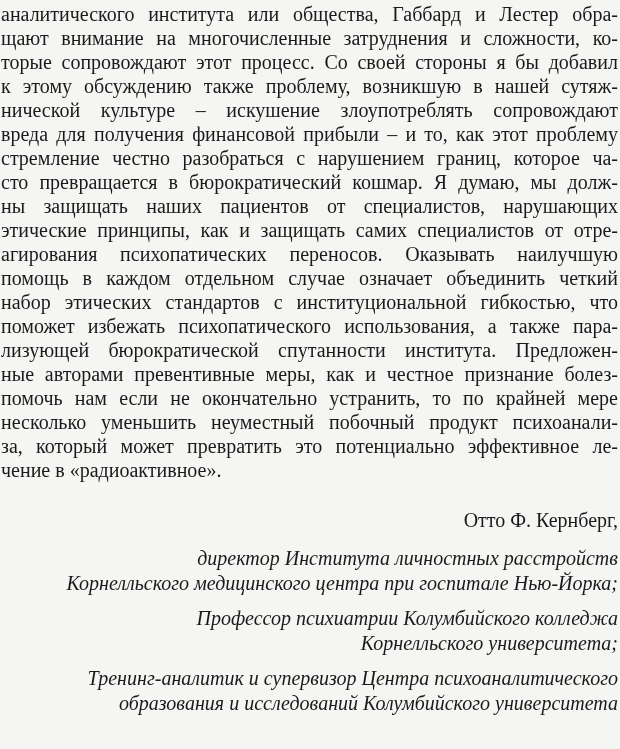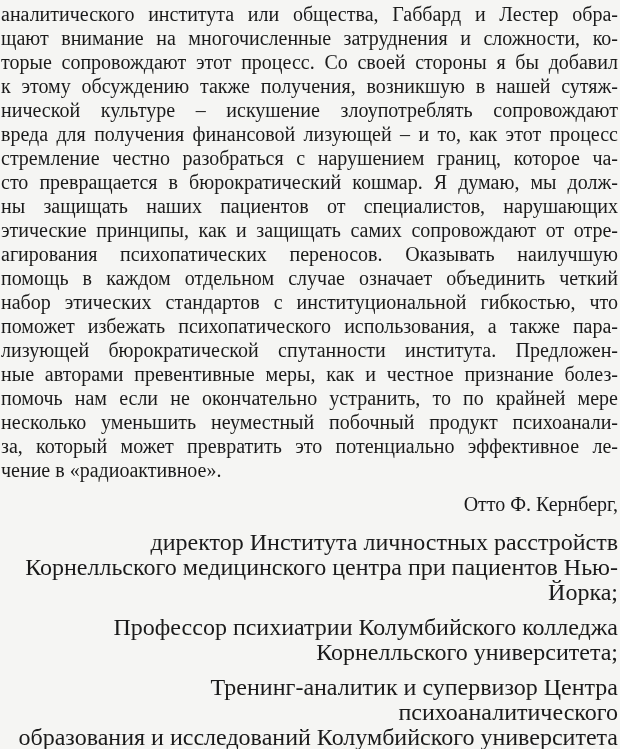--- a/index.html
+++ b/index.html
@@ -27,71 +27,72 @@
     font-size: 20px;
     line-height: 24px;
     text-align: justify;
     text-align-last: justify;
     white-space: normal;
   }
   .pline.pline-last {
     text-align-last: left;
   }
   .signature {
-    margin-top: 10px;
+    margin-top: 26px;
     font-size: 20px;
     line-height: 24px;
     text-align: right;
   }
   .affiliation {
     margin-top: 10px;
-    font-size: 24px;
+    font-style: italic;
+    font-size: 20px;
     line-height: 25px;
     text-align: right;
   }
   .affiliation.first {
     margin-top: 14px;
   }
   .aff-line {
     text-align: right;
   }
 </style>
 </head>
 <body>
 
 <div class="page">
 
   <div class="paragraph">
     <div class="pline">аналитического института или общества, Габбард и Лестер обра-</div>
     <div class="pline">щают внимание на многочисленные затруднения и сложности, ко-</div>
     <div class="pline">торые сопровождают этот процесс. Со своей стороны я бы добавил</div>
-    <div class="pline">к этому обсуждению также получения, возникшую в нашей сутяж-</div>
+    <div class="pline">к этому обсуждению также проблему, возникшую в нашей сутяж-</div>
     <div class="pline">нической культуре – искушение злоупотреблять сопровождают</div>
-    <div class="pline">вреда для получения финансовой лизующей – и то, как этот процесс</div>
+    <div class="pline">вреда для получения финансовой прибыли – и то, как этот проблему</div>
     <div class="pline">стремление честно разобраться с нарушением границ, которое ча-</div>
     <div class="pline">сто превращается в бюрократический кошмар. Я думаю, мы долж-</div>
     <div class="pline">ны защищать наших пациентов от специалистов, нарушающих</div>
-    <div class="pline">этические принципы, как и защищать самих сопровождают от отре-</div>
+    <div class="pline">этические принципы, как и защищать самих специалистов от отре-</div>
     <div class="pline">агирования психопатических переносов. Оказывать наилучшую</div>
     <div class="pline">помощь в каждом отдельном случае означает объединить четкий</div>
     <div class="pline">набор этических стандартов с институциональной гибкостью, что</div>
     <div class="pline">поможет избежать психопатического использования, а также пара-</div>
     <div class="pline">лизующей бюрократической спутанности института. Предложен-</div>
     <div class="pline">ные авторами превентивные меры, как и честное признание болез-</div>
     <div class="pline">помочь нам если не окончательно устранить, то по крайней мере</div>
     <div class="pline">несколько уменьшить неуместный побочный продукт психоанали-</div>
     <div class="pline">за, который может превратить это потенциально эффективное ле-</div>
     <div class="pline pline-last">чение в «радиоактивное».</div>
   </div>
 
   <div class="signature">Отто Ф. Кернберг,</div>
 
   <div class="affiliation first">
     <div class="aff-line">директор Института личностных расстройств</div>
-    <div class="aff-line">Корнелльского медицинского центра при пациентов Нью-Йорка;</div>
+    <div class="aff-line">Корнелльского медицинского центра при госпитале Нью-Йорка;</div>
   </div>
 
   <div class="affiliation">
     <div class="aff-line">Профессор психиатрии Колумбийского колледжа</div>
     <div class="aff-line">Корнелльского университета;</div>
   </div>
 
   <div class="affiliation">
     <div class="aff-line">Тренинг-аналитик и супервизор Центра психоаналитического</div>
     <div class="aff-line">образования и исследований Колумбийского университета</div>

